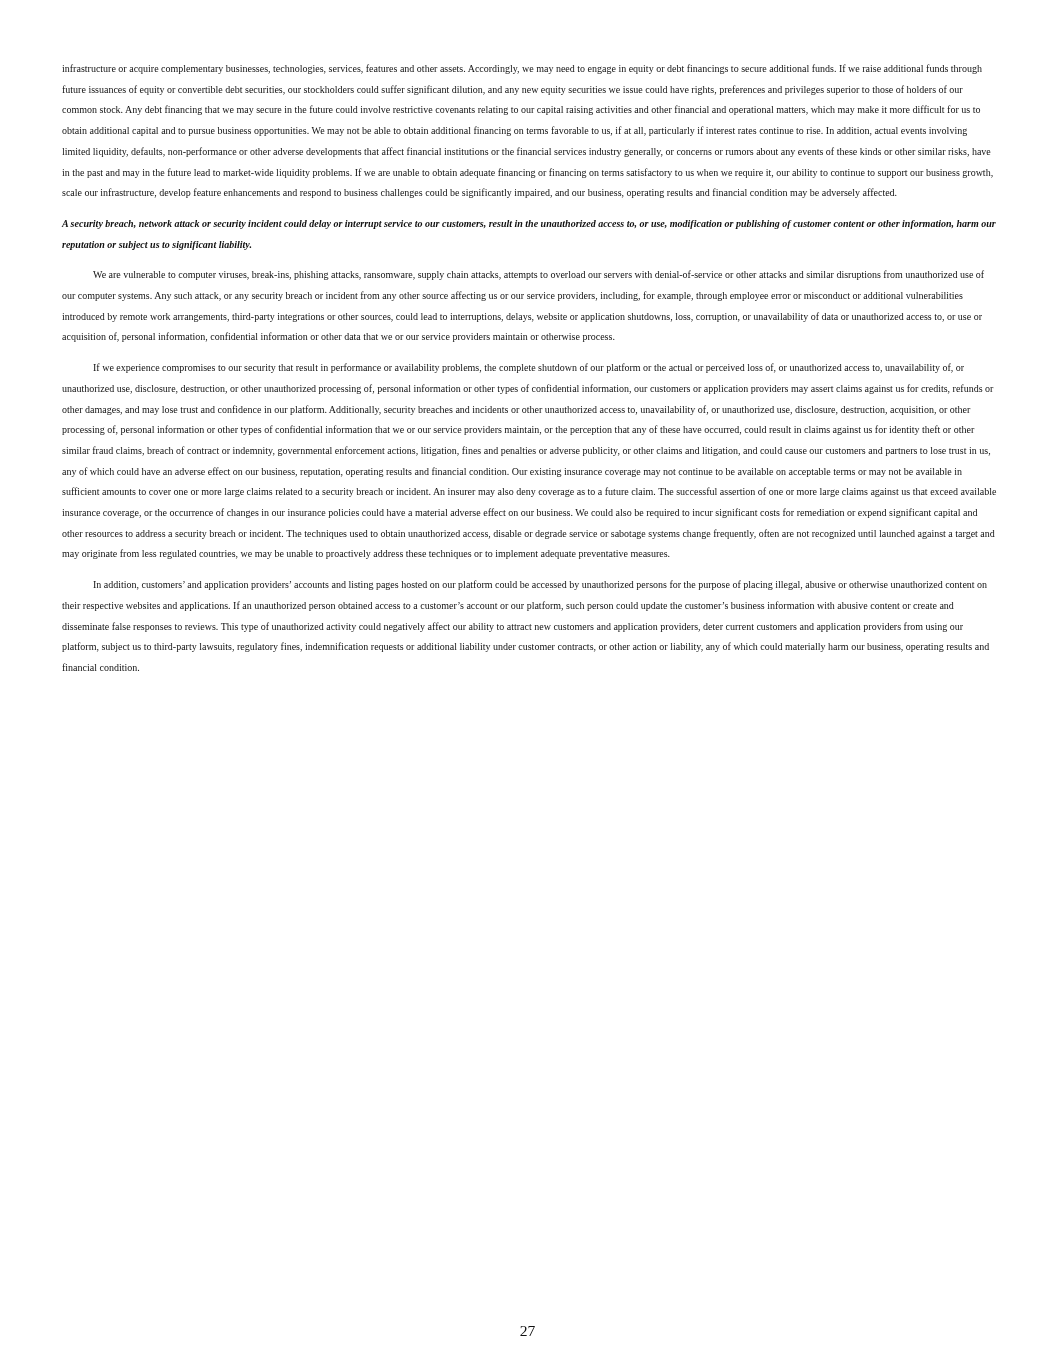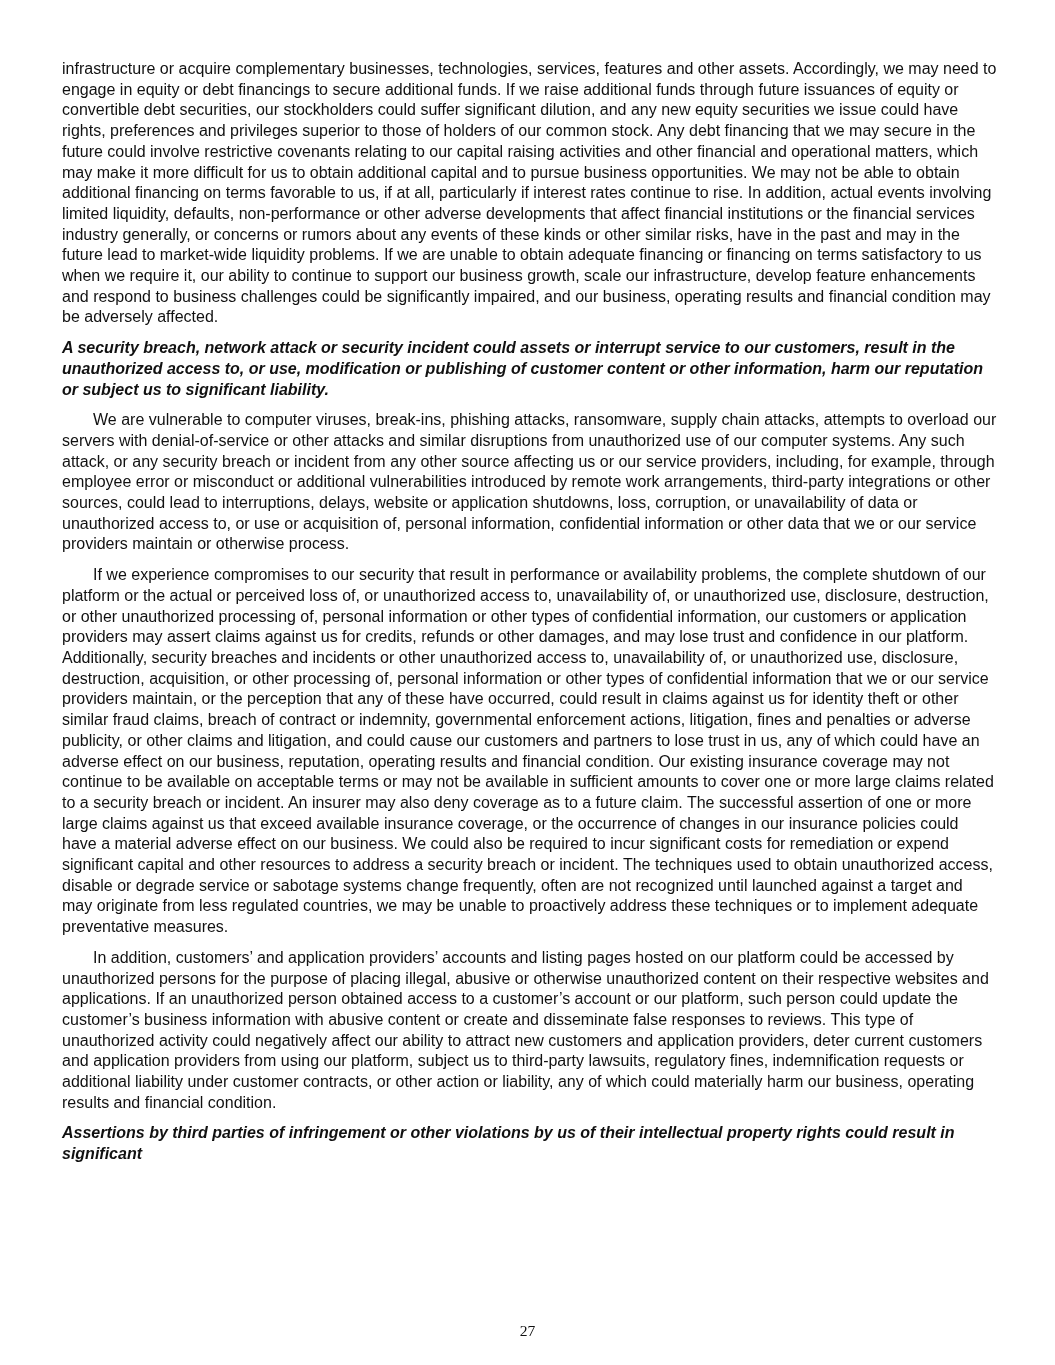--- a/index.html
+++ b/index.html
@@ -1,41 +1,40 @@
 <!DOCTYPE html>
 <html><head>
 <meta charset="utf-8">
 <style>
   html, body { margin: 0; padding: 0; background: #ffffff; }
   body { width: 1055px; height: 1365px; position: relative; overflow: hidden; }
   .page {
     position: absolute; left: 62px; top: 59px; width: 935px;
-    font-family: Liberation Sans, sans-serif;
-    font-size: 16px; line-height: 20.7px; color: #111111;
+    font-family: Liberation Serif, serif;
+    font-size: 10px; line-height: 20.7px; color: #111111;
     text-align: left;
   }
   p { margin: 0; }
   .para { margin-bottom: 10px; }
   .indent { text-indent: 31px; }
   .section-heading { font-weight: bold; margin-top: 38px; margin-bottom: 10px; }
   .risk-heading { font-weight: bold; font-style: italic; margin-bottom: 10px; }
   .page-number {
     position: absolute; left: 0; width: 1055px; top: 1322px; text-align: center;
     font-family: "Liberation Serif", "DejaVu Serif", serif; font-size: 15.6px; color: #111111;
   }
 </style>
 </head>
 <body>
 
 <div class="page">
   <p class="para">infrastructure or acquire complementary businesses, technologies, services, features and other assets. Accordingly, we may need to engage in equity or debt financings to secure additional funds. If we raise additional funds through future issuances of equity or convertible debt securities, our stockholders could suffer significant dilution, and any new equity securities we issue could have rights, preferences and privileges superior to those of holders of our common stock. Any debt financing that we may secure in the future could involve restrictive covenants relating to our capital raising activities and other financial and operational matters, which may make it more difficult for us to obtain additional capital and to pursue business opportunities. We may not be able to obtain additional financing on terms favorable to us, if at all, particularly if interest rates continue to rise. In addition, actual events involving limited liquidity, defaults, non-performance or other adverse developments that affect financial institutions or the financial services industry generally, or concerns or rumors about any events of these kinds or other similar risks, have in the past and may in the future lead to market-wide liquidity problems. If we are unable to obtain adequate financing or financing on terms satisfactory to us when we require it, our ability to continue to support our business growth, scale our infrastructure, develop feature enhancements and respond to business challenges could be significantly impaired, and our business, operating results and financial condition may be adversely affected.</p>
 
 
-  <p class="risk-heading">A security breach, network attack or security incident could assets or interrupt service to our customers, result in the unauthorized access to, or use, modification or publishing of customer content or other information, harm our reputation or subject us to significant liability.</p>
+  <p class="risk-heading">A security breach, network attack or security incident could delay or interrupt service to our customers, result in the unauthorized access to, or use, modification or publishing of customer content or other information, harm our reputation or subject us to significant liability.</p>
 
   <p class="para indent">We are vulnerable to computer viruses, break-ins, phishing attacks, ransomware, supply chain attacks, attempts to overload our servers with denial-of-service or other attacks and similar disruptions from unauthorized use of our computer systems. Any such attack, or any security breach or incident from any other source affecting us or our service providers, including, for example, through employee error or misconduct or additional vulnerabilities introduced by remote work arrangements, third-party integrations or other sources, could lead to interruptions, delays, website or application shutdowns, loss, corruption, or unavailability of data or unauthorized access to, or use or acquisition of, personal information, confidential information or other data that we or our service providers maintain or otherwise process.</p>
   <p class="para indent">If we experience compromises to our security that result in performance or availability problems, the complete shutdown of our platform or the actual or perceived loss of, or unauthorized access to, unavailability of, or unauthorized use, disclosure, destruction, or other unauthorized processing of, personal information or other types of confidential information, our customers or application providers may assert claims against us for credits, refunds or other damages, and may lose trust and confidence in our platform. Additionally, security breaches and incidents or other unauthorized access to, unavailability of, or unauthorized use, disclosure, destruction, acquisition, or other processing of, personal information or other types of confidential information that we or our service providers maintain, or the perception that any of these have occurred, could result in claims against us for identity theft or other similar fraud claims, breach of contract or indemnity, governmental enforcement actions, litigation, fines and penalties or adverse publicity, or other claims and litigation, and could cause our customers and partners to lose trust in us, any of which could have an adverse effect on our business, reputation, operating results and financial condition. Our existing insurance coverage may not continue to be available on acceptable terms or may not be available in sufficient amounts to cover one or more large claims related to a security breach or incident. An insurer may also deny coverage as to a future claim. The successful assertion of one or more large claims against us that exceed available insurance coverage, or the occurrence of changes in our insurance policies could have a material adverse effect on our business. We could also be required to incur significant costs for remediation or expend significant capital and other resources to address a security breach or incident. The techniques used to obtain unauthorized access, disable or degrade service or sabotage systems change frequently, often are not recognized until launched against a target and may originate from less regulated countries, we may be unable to proactively address these techniques or to implement adequate preventative measures.</p>
   <p class="para indent">In addition, customers’ and application providers’ accounts and listing pages hosted on our platform could be accessed by unauthorized persons for the purpose of placing illegal, abusive or otherwise unauthorized content on their respective websites and applications. If an unauthorized person obtained access to a customer’s account or our platform, such person could update the customer’s business information with abusive content or create and disseminate false responses to reviews. This type of unauthorized activity could negatively affect our ability to attract new customers and application providers, deter current customers and application providers from using our platform, subject us to third-party lawsuits, regulatory fines, indemnification requests or additional liability under customer contracts, or other action or liability, any of which could materially harm our business, operating results and financial condition.</p>
 
-  <p class="risk-heading">Assertions by third parties of infringement or other violations by us of their intellectual property rights could result in significant</p>
 </div>
 
 <div class="page-number">27</div>
 
 </body></html>

